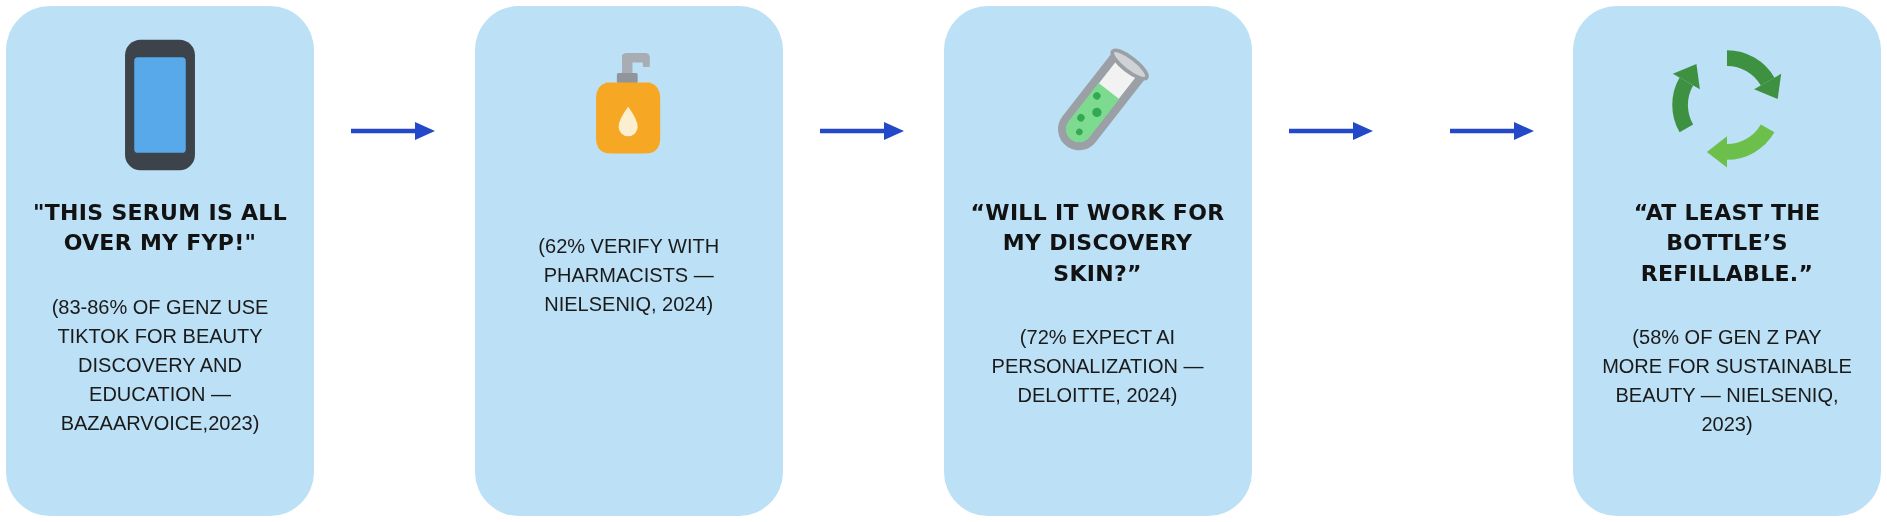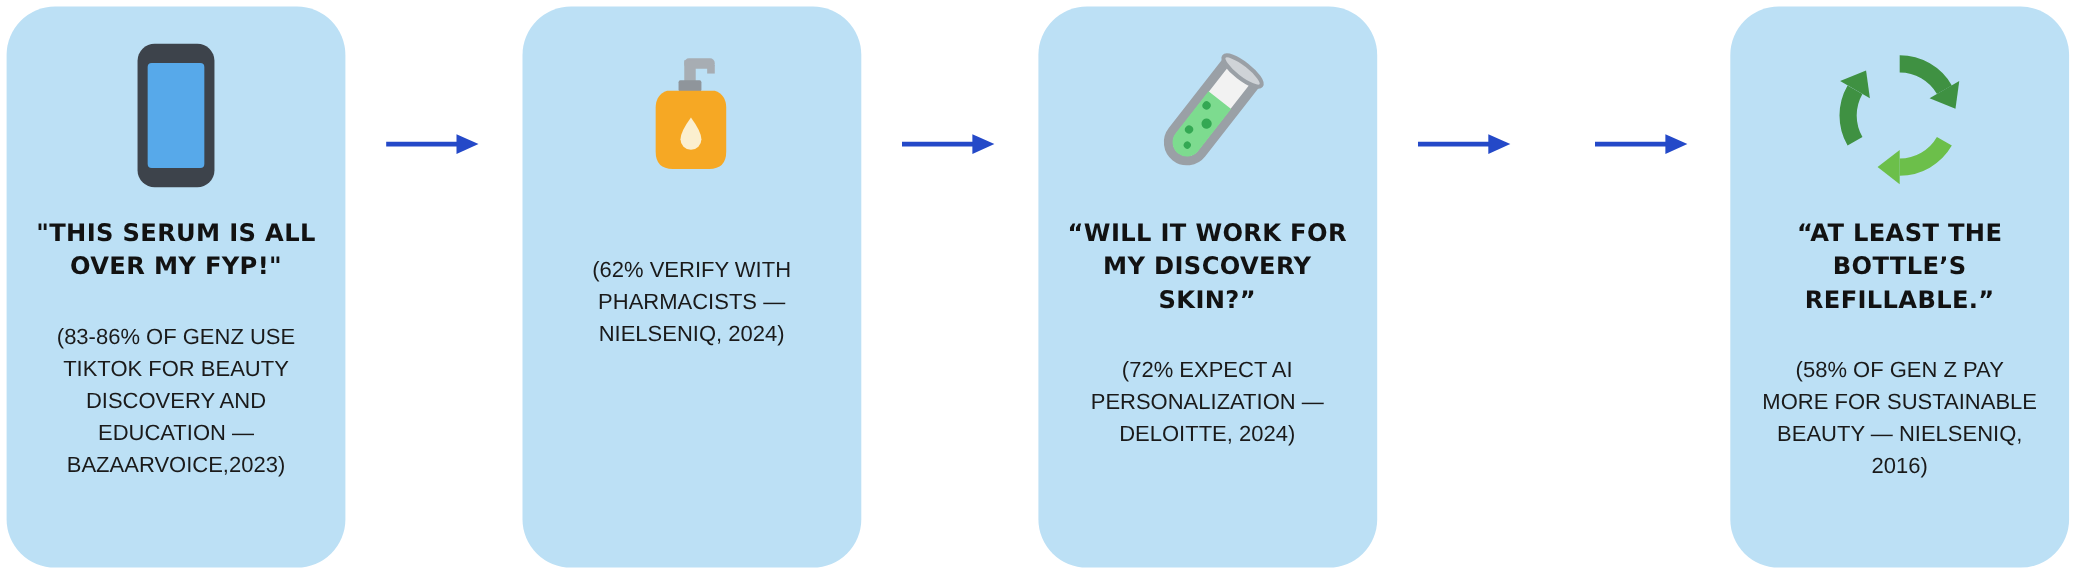--- a/index.html
+++ b/index.html
@@ -151,16 +151,16 @@
           <path d="M 60 18 A 42 42 0 0 1 96.4 39" fill="none" stroke="#6CBF4A" stroke-width="14"></path>
           <polygon points="108.5,32 84.3,46 105.4,54.6" fill="#6CBF4A"></polygon>
         </g>
         <g transform="rotate(240 60 60)">
           <path d="M 60 18 A 42 42 0 0 1 96.4 39" fill="none" stroke="#3F9142" stroke-width="14"></path>
           <polygon points="108.5,32 84.3,46 105.4,54.6" fill="#3F9142"></polygon>
         </g>
       </svg>
     </div>
     <div class="quote">“AT LEAST THE BOTTLE’S REFILLABLE.”</div>
-    <div class="citation">(58% OF GEN Z PAY MORE FOR SUSTAINABLE BEAUTY — NIELSENIQ, 2016)</div>
+    <div class="citation">(58% OF GEN Z PAY MORE FOR SUSTAINABLE BEAUTY — NIELSENIQ, 2023)</div>
   </section>
 
 </div>
 
 </body></html>

